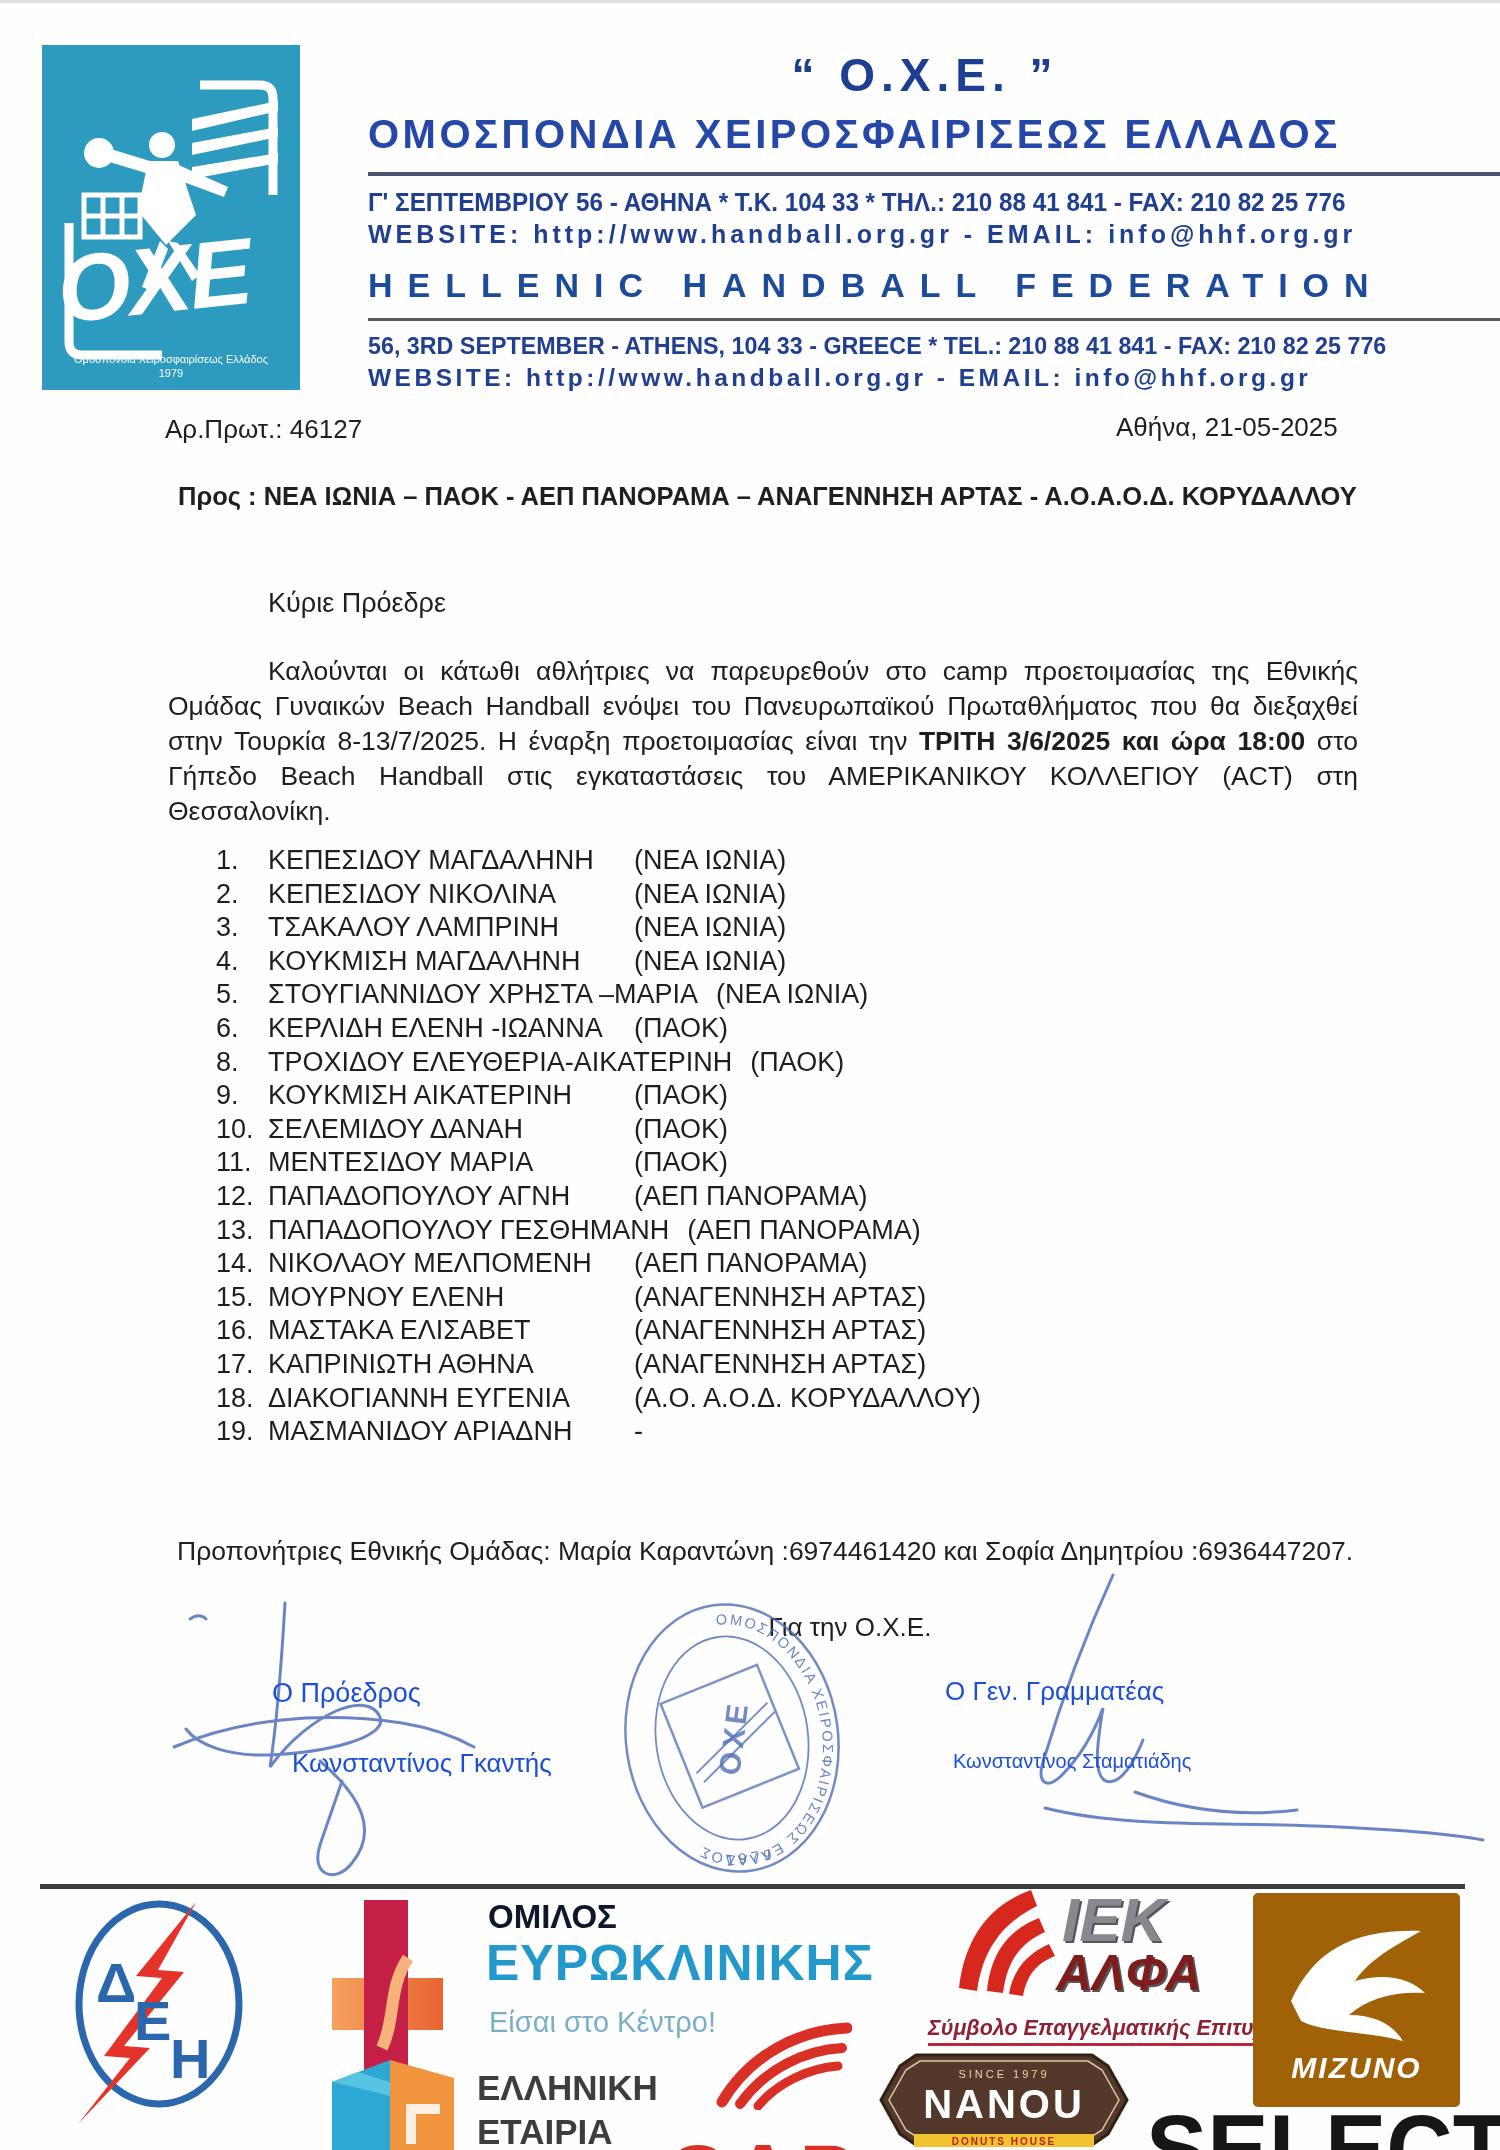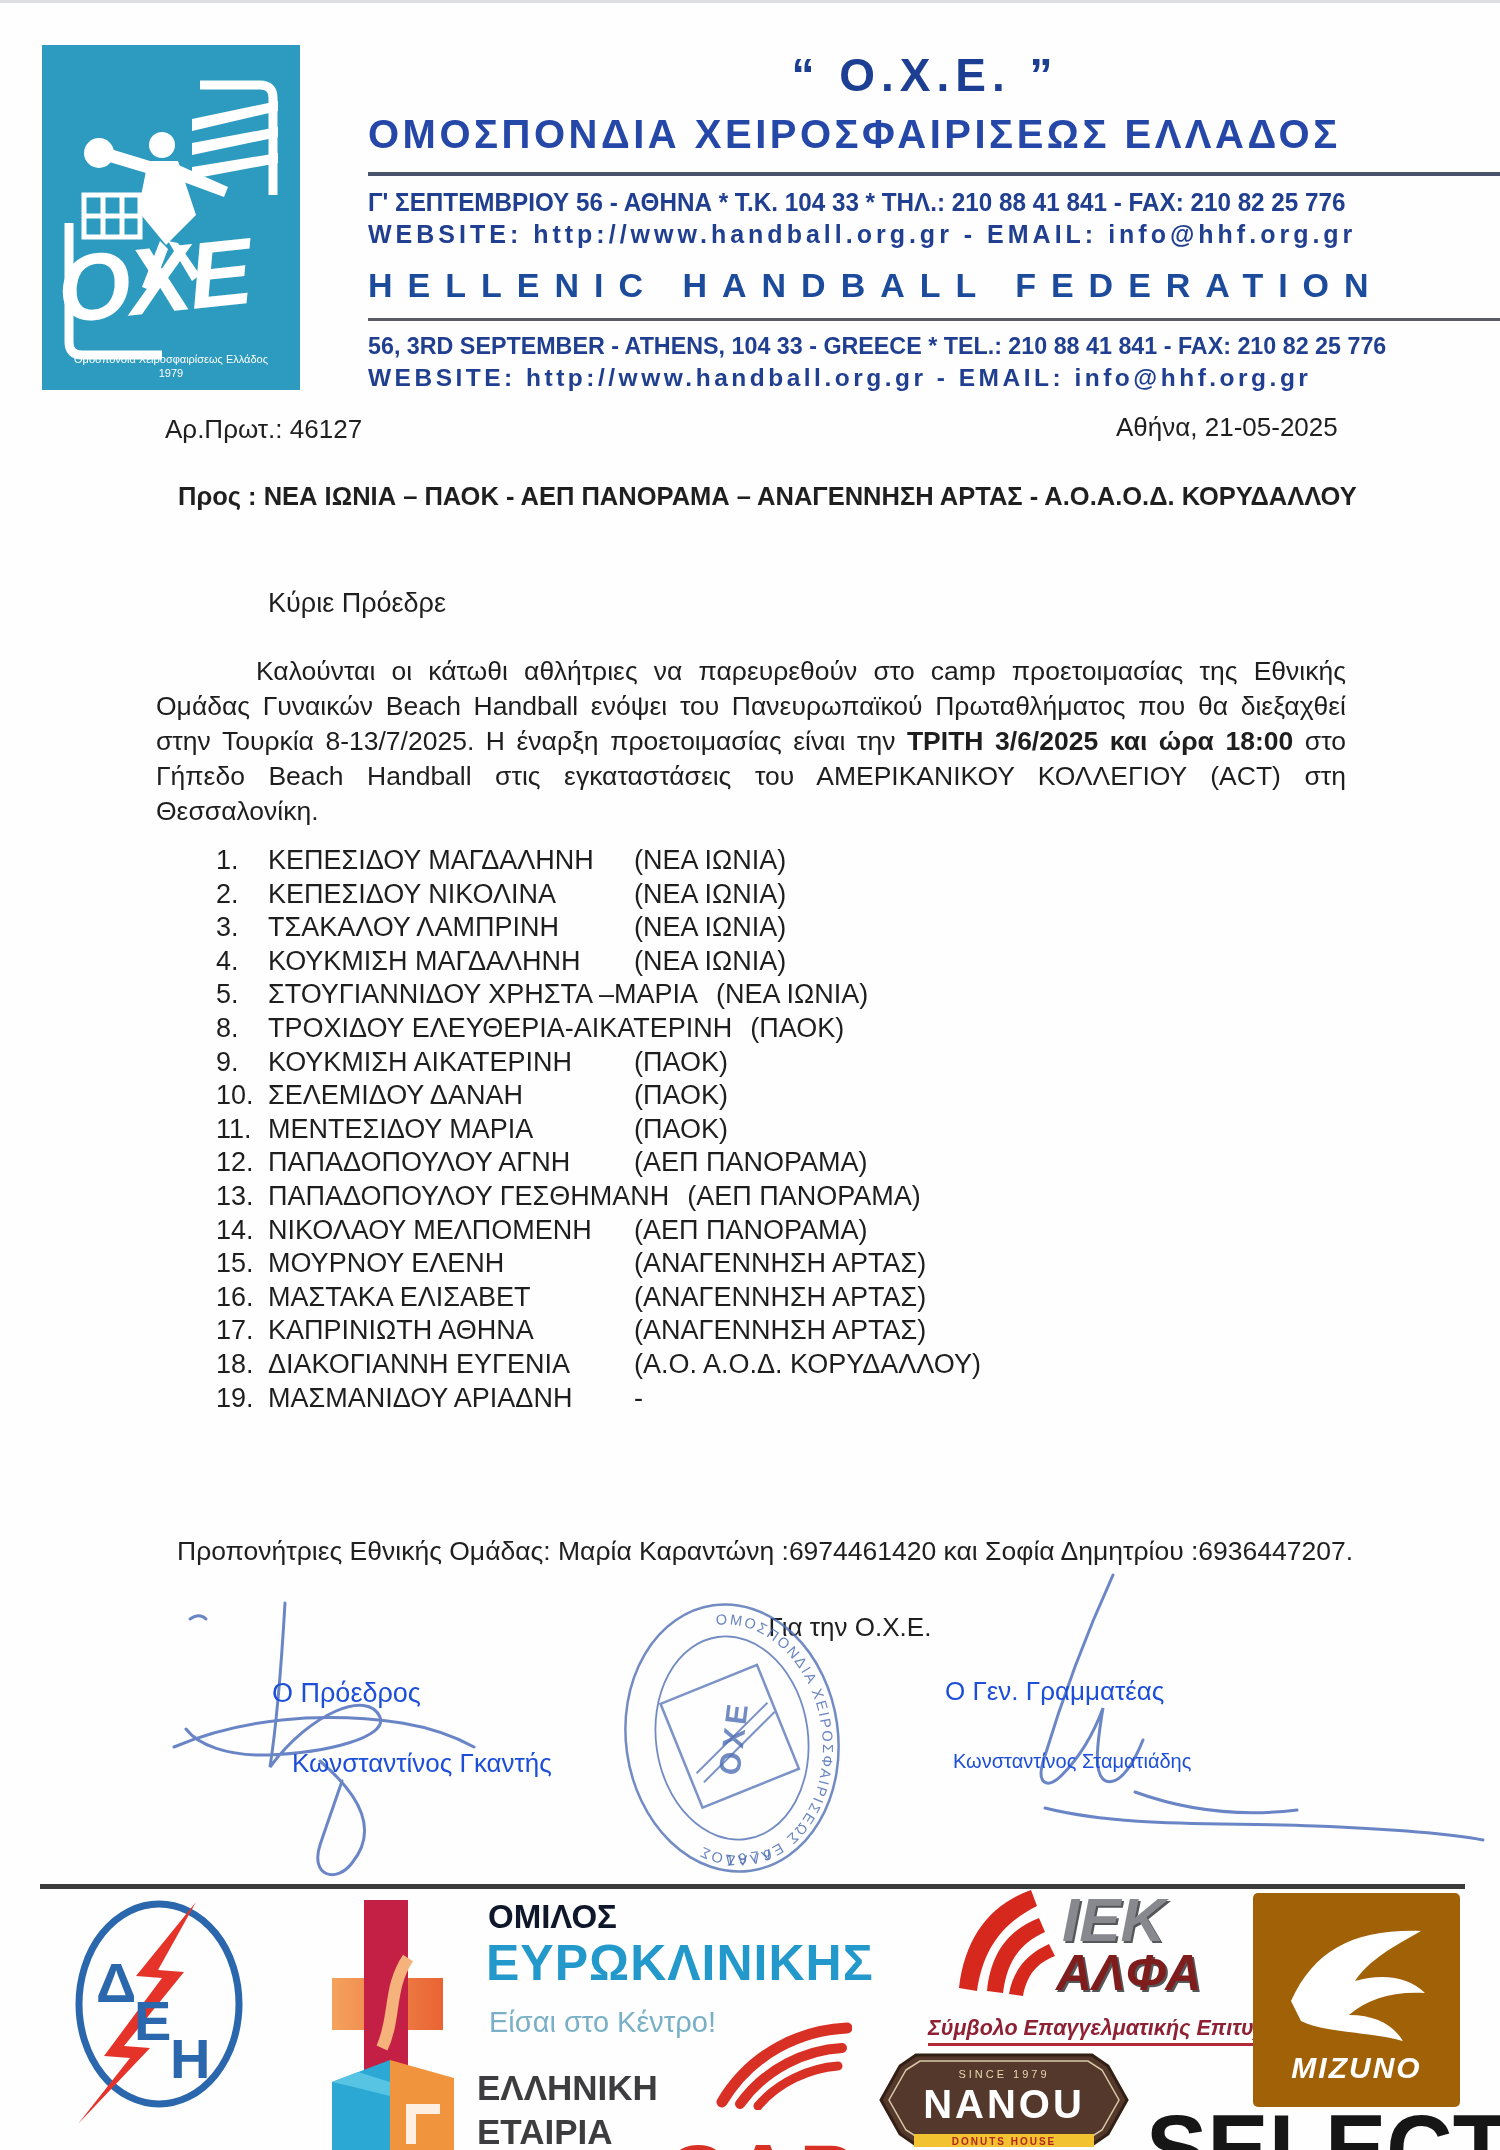--- a/index.html
+++ b/index.html
@@ -75,30 +75,31 @@
 
 <div class="abs hdr-web" style="left:368px;top:364px;font-size:24.5px;letter-spacing:3.5px;">WEBSITE: http://www.handball.org.gr - EMAIL: info@hhf.org.gr</div>
 
 <div class="abs doc" style="left:165px;top:414px;font-size:26px;">Αρ.Πρωτ.:  46127</div>
 <div class="abs doc" style="left:1116px;top:412px;font-size:26px;">Αθήνα, 21-05-2025</div>
 
 <div class="abs doc" style="left:178px;top:482px;font-size:25.5px;font-weight:700;">Προς : ΝΕΑ ΙΩΝΙΑ  – ΠΑΟΚ -  ΑΕΠ ΠΑΝΟΡΑΜΑ  –  ΑΝΑΓΕΝΝΗΣΗ ΑΡΤΑΣ  - Α.Ο.Α.Ο.Δ. ΚΟΡΥΔΑΛΛΟΥ</div>
 
 <div class="abs doc" style="left:268px;top:588px;font-size:27px;">Κύριε  Πρόεδρε</div>
 
-<div class="abs para" style="left:156px;top:654px;width:1190px;">
+<div class="abs para" style="left:168px;top:654px;width:1190px;">
   <span>Καλούνται οι κάτωθι αθλήτριες να παρευρεθούν στο camp προετοιμασίας της Εθνικής Ομάδας Γυναικών Beach Handball ενόψει του Πανευρωπαϊκού Πρωταθλήματος που θα διεξαχθεί στην Τουρκία 8-13/7/2025. Η έναρξη προετοιμασίας είναι την </span><b>ΤΡΙΤΗ 3/6/2025 και ώρα 18:00</b><span> στο Γήπεδο Beach Handball στις εγκαταστάσεις του ΑΜΕΡΙΚΑΝΙΚΟΥ ΚΟΛΛΕΓΙΟΥ (ACT) στη Θεσσαλονίκη.</span>
 </div>
 
 <div class="abs" style="left:216px;top:845px;">
   <div class="arow"><span class="list-num">1.</span><span class="list-name">ΚΕΠΕΣΙΔΟΥ ΜΑΓΔΑΛΗΝΗ</span><span>(ΝΕΑ ΙΩΝΙΑ)</span></div>
   <div class="arow"><span class="list-num">2.</span><span class="list-name">ΚΕΠΕΣΙΔΟΥ ΝΙΚΟΛΙΝΑ</span><span>(ΝΕΑ ΙΩΝΙΑ)</span></div>
   <div class="arow"><span class="list-num">3.</span><span class="list-name">ΤΣΑΚΑΛΟΥ ΛΑΜΠΡΙΝΗ</span><span>(ΝΕΑ ΙΩΝΙΑ)</span></div>
   <div class="arow"><span class="list-num">4.</span><span class="list-name">ΚΟΥΚΜΙΣΗ ΜΑΓΔΑΛΗΝΗ</span><span>(ΝΕΑ ΙΩΝΙΑ)</span></div>
   <div class="arow"><span class="list-num">5.</span><span class="list-name">ΣΤΟΥΓΙΑΝΝΙΔΟΥ ΧΡΗΣΤΑ –ΜΑΡΙΑ</span><span>(ΝΕΑ ΙΩΝΙΑ)</span></div>
+  <div class="arow"><span class="list-num">6.</span><span class="list-name">ΚΕΡΛΙΔΗ ΕΛΕΝΗ -ΙΩΑΝΝΑ</span><span>(ΠΑΟΚ)</span></div>
   <div class="arow"><span class="list-num">8.</span><span class="list-name">ΤΡΟΧΙΔΟΥ ΕΛΕΥΘΕΡΙΑ-ΑΙΚΑΤΕΡΙΝΗ</span><span>(ΠΑΟΚ)</span></div>
   <div class="arow"><span class="list-num">9.</span><span class="list-name">ΚΟΥΚΜΙΣΗ ΑΙΚΑΤΕΡΙΝΗ</span><span>(ΠΑΟΚ)</span></div>
   <div class="arow"><span class="list-num">10.</span><span class="list-name">ΣΕΛΕΜΙΔΟΥ ΔΑΝΑΗ</span><span>(ΠΑΟΚ)</span></div>
   <div class="arow"><span class="list-num">11.</span><span class="list-name">ΜΕΝΤΕΣΙΔΟΥ ΜΑΡΙΑ</span><span>(ΠΑΟΚ)</span></div>
   <div class="arow"><span class="list-num">12.</span><span class="list-name">ΠΑΠΑΔΟΠΟΥΛΟΥ ΑΓΝΗ</span><span>(ΑΕΠ ΠΑΝΟΡΑΜΑ)</span></div>
   <div class="arow"><span class="list-num">13.</span><span class="list-name">ΠΑΠΑΔΟΠΟΥΛΟΥ ΓΕΣΘΗΜΑΝΗ</span><span>(ΑΕΠ ΠΑΝΟΡΑΜΑ)</span></div>
   <div class="arow"><span class="list-num">14.</span><span class="list-name">ΝΙΚΟΛΑΟΥ ΜΕΛΠΟΜΕΝΗ</span><span>(ΑΕΠ ΠΑΝΟΡΑΜΑ)</span></div>
   <div class="arow"><span class="list-num">15.</span><span class="list-name">ΜΟΥΡΝΟΥ ΕΛΕΝΗ</span><span>(ΑΝΑΓΕΝΝΗΣΗ ΑΡΤΑΣ)</span></div>
   <div class="arow"><span class="list-num">16.</span><span class="list-name">ΜΑΣΤΑΚΑ ΕΛΙΣΑΒΕΤ</span><span>(ΑΝΑΓΕΝΝΗΣΗ ΑΡΤΑΣ)</span></div>
   <div class="arow"><span class="list-num">17.</span><span class="list-name">ΚΑΠΡΙΝΙΩΤΗ ΑΘΗΝΑ</span><span>(ΑΝΑΓΕΝΝΗΣΗ ΑΡΤΑΣ)</span></div>

